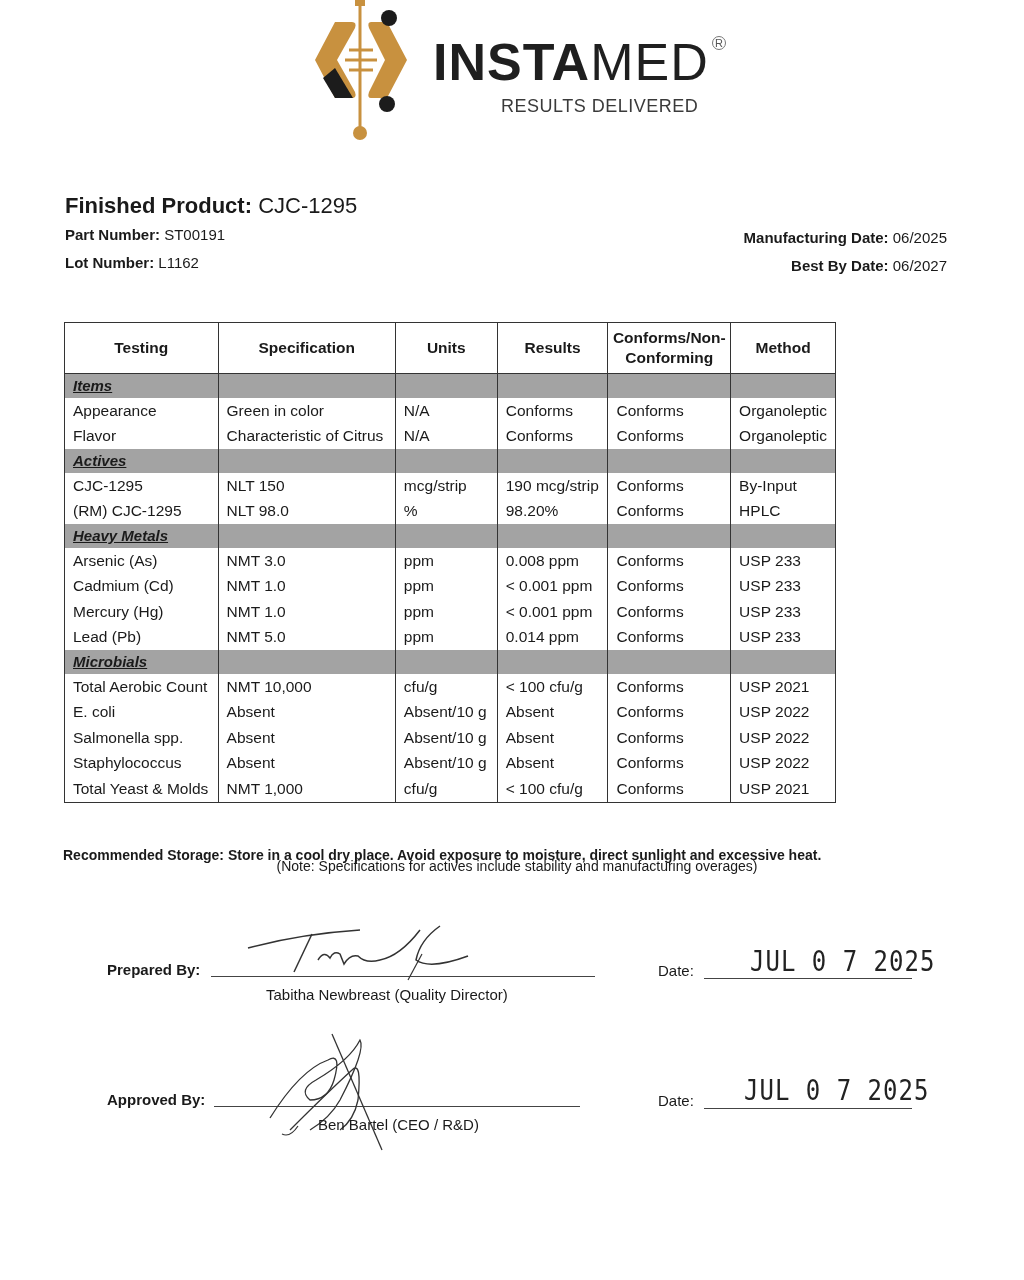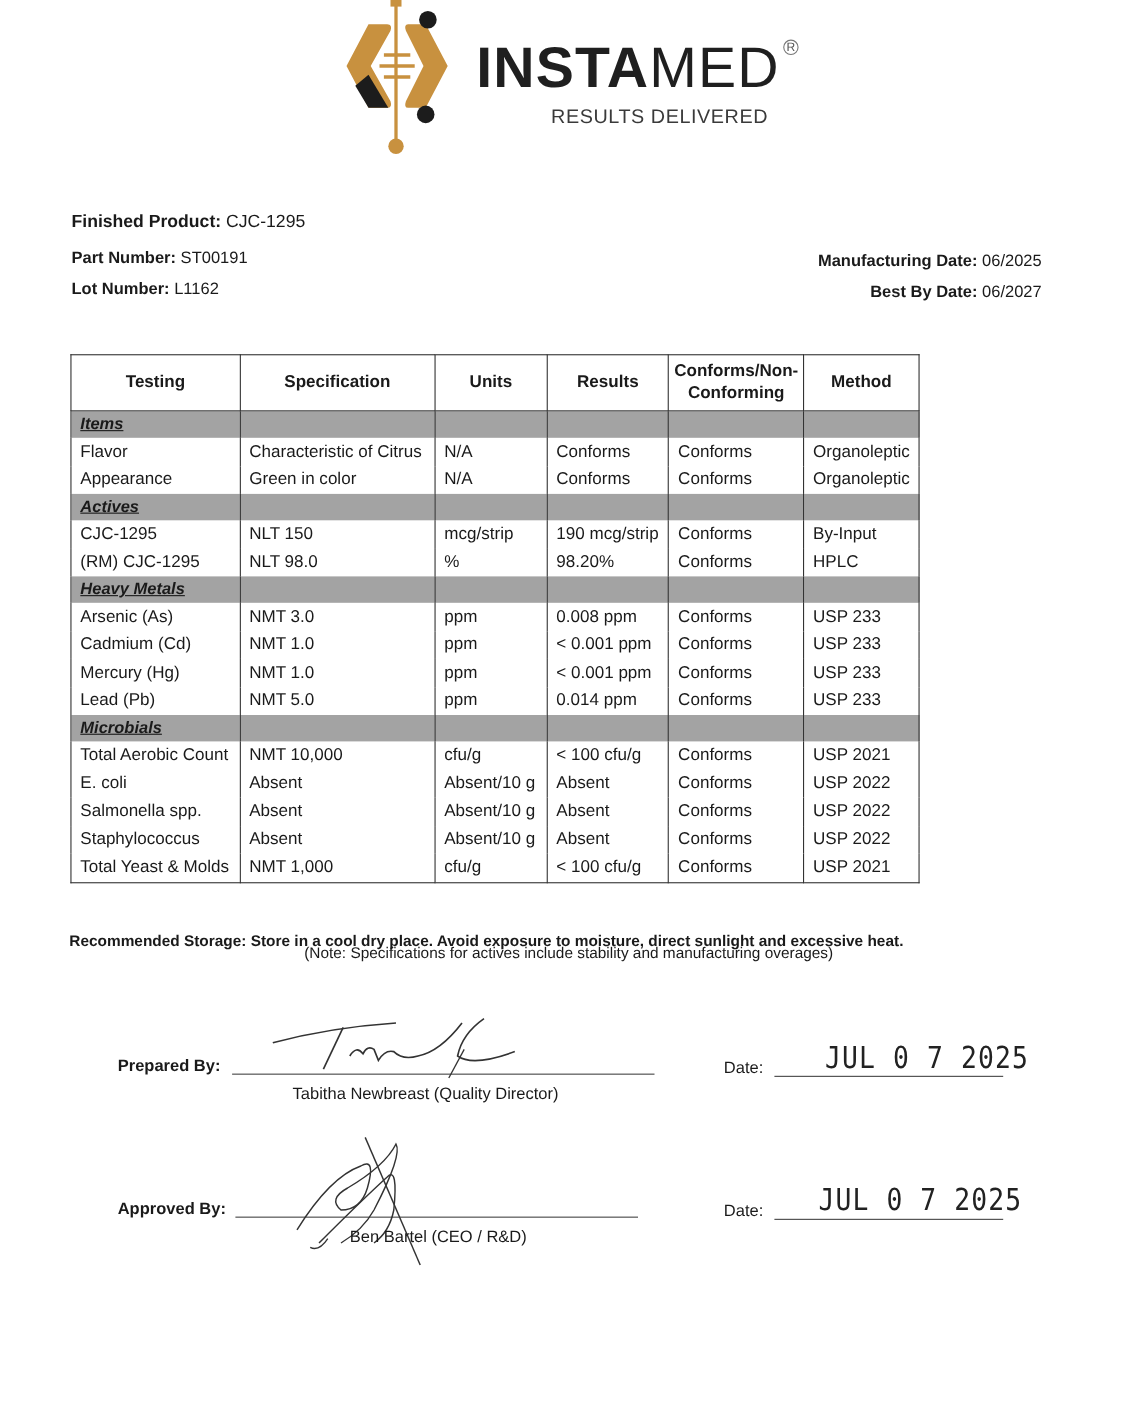--- a/index.html
+++ b/index.html
@@ -14,21 +14,21 @@
     color: #1f1f1f; line-height: 1;
   }
   .brand .bold { font-weight: 700; }
   .brand .light { font-weight: 400; }
   .reg { position: absolute; left: 407px; top: 36px; font-size: 11px; color: #555;
     border: 1px solid #777; border-radius: 50%; width: 12px; height: 12px; line-height: 12px; text-align: center; }
   .tagline { position: absolute; left: 196px; top: 96px; font-size: 18px; color: #3a3a3a; letter-spacing: 0.5px; }
 
   .info { position: absolute; font-size: 15px; }
   .info b { font-weight: 700; }
-  .product { left: 65px; top: 193px; font-size: 16px; }
+  .product { left: 65px; top: 193px; font-size: 22px; }
   .part { left: 65px; top: 226px; }
   .lot { left: 65px; top: 254px; }
   .mfg { right: 77px; top: 229px; text-align: right; }
   .bestby { right: 77px; top: 257px; text-align: center; }
 
   table.coa {
     position: absolute; left: 64px; top: 322px; width: 772px; border-collapse: collapse;
     font-size: 15.5px;
   }
   table.coa th {
@@ -101,30 +101,30 @@
   <tbody id="tbody">
       <tr class="section">
         <td><span class="sec">Items</span></td>
         <td></td>
         <td></td>
         <td></td>
         <td></td>
         <td></td>
       </tr>
       <tr>
+        <td>Appearance</td>
+        <td>Green in color</td>
+        <td>N/A</td>
+        <td>Conforms</td>
+        <td>Conforms</td>
+        <td>Organoleptic</td>
+      </tr>
+      <tr>
         <td>Flavor</td>
         <td>Characteristic of Citrus</td>
-        <td>N/A</td>
-        <td>Conforms</td>
-        <td>Conforms</td>
-        <td>Organoleptic</td>
-      </tr>
-      <tr>
-        <td>Appearance</td>
-        <td>Green in color</td>
         <td>N/A</td>
         <td>Conforms</td>
         <td>Conforms</td>
         <td>Organoleptic</td>
       </tr>
       <tr class="section">
         <td><span class="sec">Actives</span></td>
         <td></td>
         <td></td>
         <td></td>

